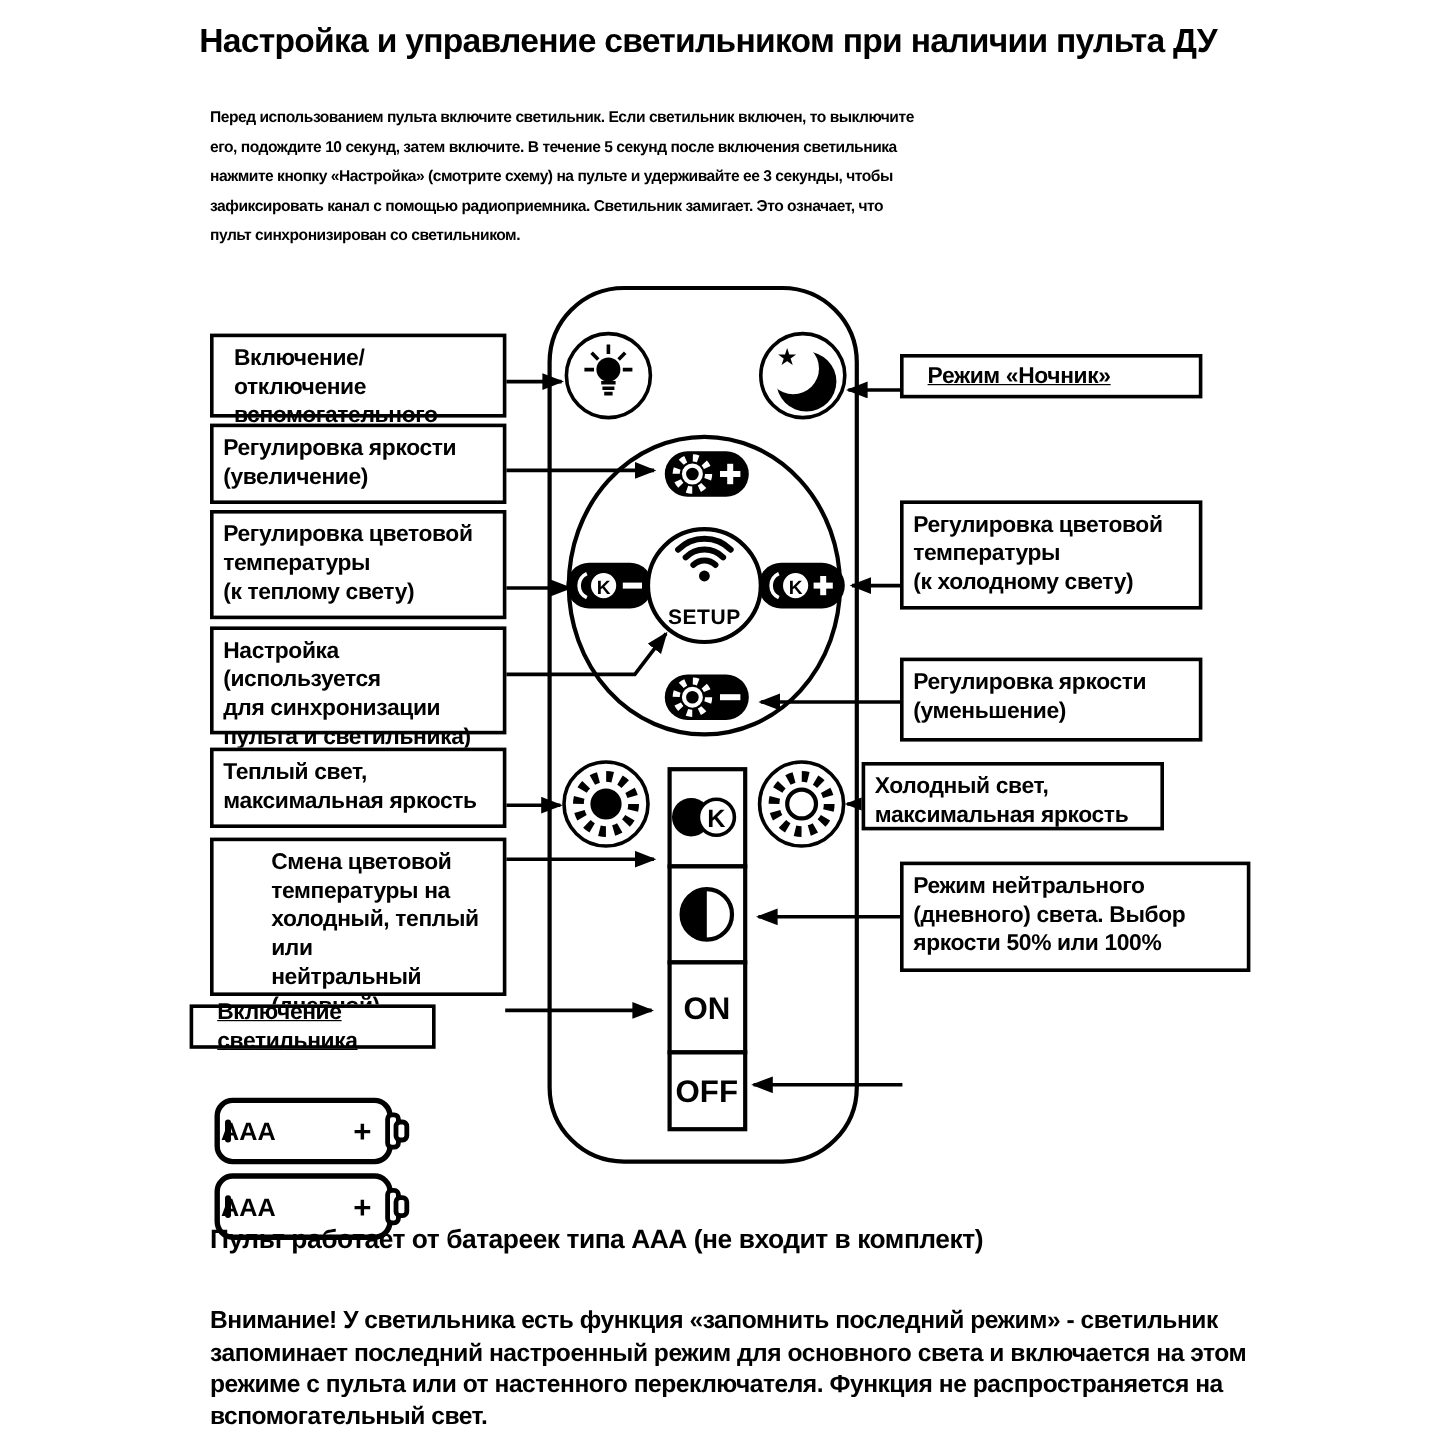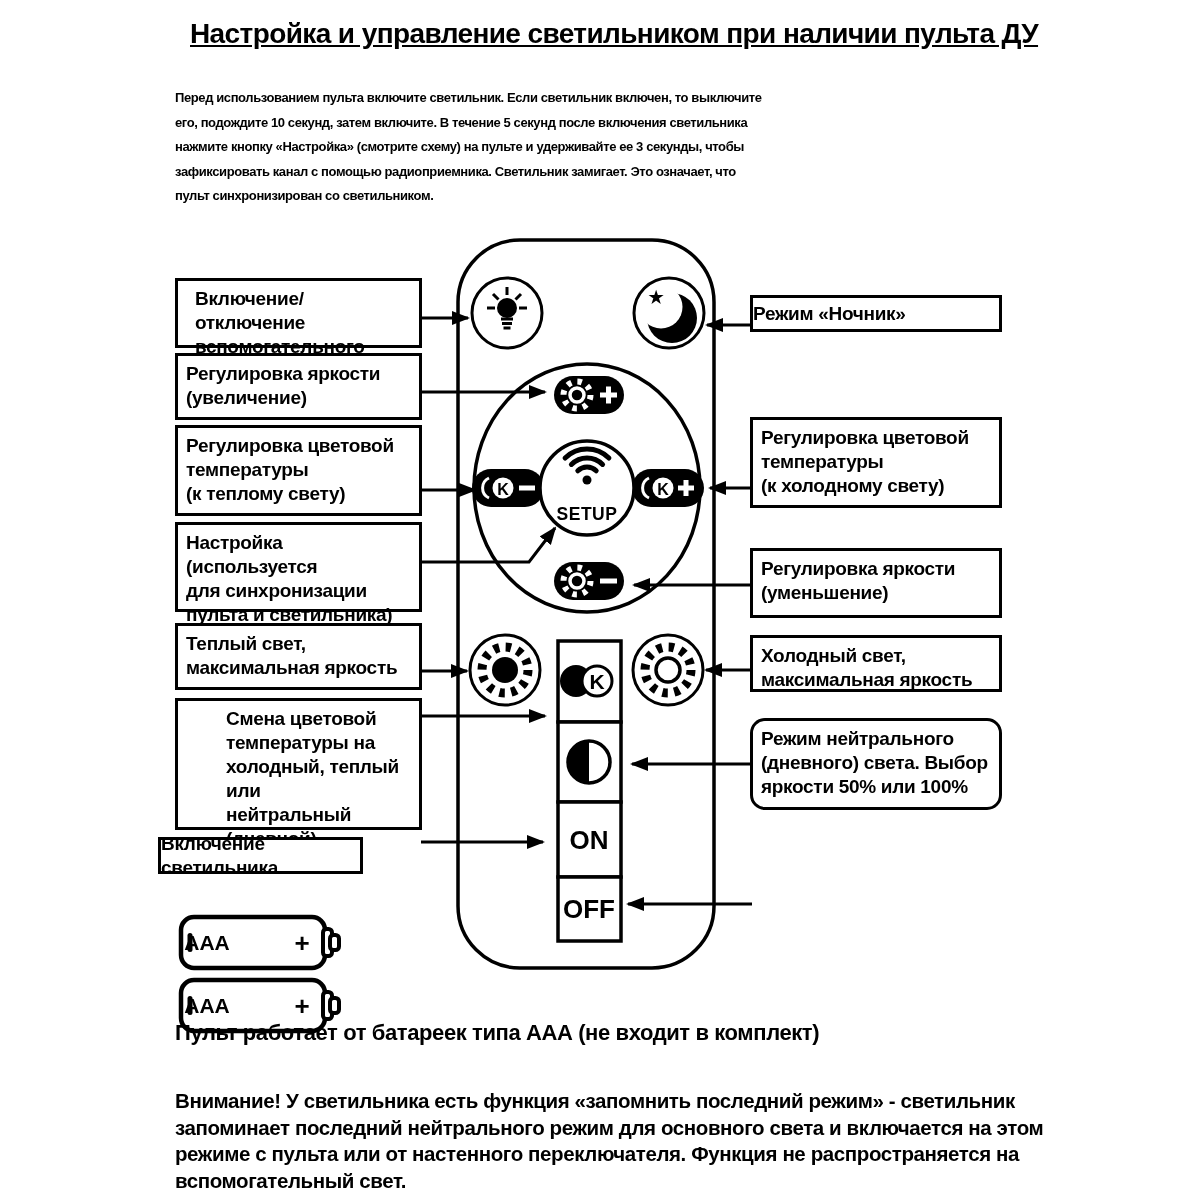--- a/index.html
+++ b/index.html
@@ -1,38 +1,38 @@
 <!DOCTYPE html>
 <html><head>
 <meta charset="utf-8">
 <style>
   html,body { margin:0; padding:0; background:#fff; }
   .page { position:relative; width:1200px; height:1200px; background:#ffffff;
           font-family:"Liberation Sans", sans-serif; color:#000; overflow:hidden; }
-  .title { position:absolute; left:190px; top:18px; width:870px; margin:0;
-           font-size:28px; font-weight:bold; letter-spacing:-0.6px; white-space:nowrap;text-decoration:underline; }
+  .title { position:absolute; left:166px; top:18px; width:870px; margin:0;
+           font-size:28px; font-weight:bold; letter-spacing:-0.6px; white-space:nowrap; }
   .intro { position:absolute; left:175px; top:86px; width:910px; margin:0;
            font-size:13px; font-weight:bold; line-height:24.5px; letter-spacing:-0.4px;
            white-space:pre-line; }
   .callout { position:absolute; box-sizing:border-box; border:3px solid #000; background:#fff;
              font-size:19px; font-weight:bold; line-height:24px; letter-spacing:-0.3px;
              padding:6px 8px; white-space:pre-line; }
-  .vcenter { display:flex; align-items:center; padding:2px 0; }
+  .vcenter { display:flex; align-items:center; padding:2px 20px;text-decoration:underline; }
   .cl1 { left:175px; top:278px; width:247px; height:70px;padding-left:17px; }
   .cl2 { left:175px; top:353px; width:247px; height:67px; }
   .cl3 { left:175px; top:425px; width:247px; height:91px; }
   .cl4 { left:175px; top:522px; width:247px; height:90px; }
   .cl5 { left:175px; top:623px; width:247px; height:67px; }
   .cl6 { left:175px; top:698px; width:247px; height:132px;padding-left:48px; }
   .cl7 { left:158px; top:837px; width:205px; height:37px; }
   .cr1 { left:750px; top:295px; width:252px; height:37px; }
   .cr2 { left:750px; top:417px; width:252px; height:91px; }
   .cr3 { left:750px; top:548px; width:252px; height:70px; }
-  .cr4 { left:750px; top:635px; width:252px; height:57px; }
-  .cr5 { left:750px; top:718px; width:252px; height:92px;border-radius:15px; }
+  .cr4 { left:718px; top:635px; width:252px; height:57px; }
+  .cr5 { left:750px; top:718px; width:292px; height:92px; }
   .cr6 { left:750px; top:873px; width:252px; height:37px; }
   .battery-note { position:absolute; left:175px; top:1020px; margin:0;
                   font-size:22px; font-weight:bold; letter-spacing:-0.4px; }
   .warning { position:absolute; left:175px; top:1088px; width:910px; margin:0;
              font-size:20.5px; font-weight:bold; line-height:26.5px; letter-spacing:-0.4px;
              white-space:pre-line; }
   svg.diagram { position:absolute; left:0; top:0; }
   svg text { font-family:"Liberation Sans", sans-serif; font-weight:bold; fill:#000; text-anchor:middle; }
   .stroke { fill:#fff; stroke:#000; }
   .arrows line, .arrows polyline { stroke:#000; stroke-width:3; fill:none; }
@@ -229,17 +229,17 @@
   <div class="callout cr3">Регулировка яркости
 (уменьшение)</div>
   <div class="callout cr4">Холодный свет,
 максимальная яркость</div>
   <div class="callout cr5">Режим нейтрального
 (дневного) света. Выбор
 яркости 50% или 100%</div>
 
   <p class="battery-note">Пульт работает от батареек типа ААА (не входит в комплект)</p>
   <p class="warning">Внимание! У светильника есть функция «запомнить последний режим» - светильник
-запоминает последний нейтрального режим для основного света и включается на этом
+запоминает последний настроенный режим для основного света и включается на этом
 режиме с пульта или от настенного переключателя. Функция не распространяется на
 вспомогательный свет.</p>
 
 </div>
 
 </body></html>

